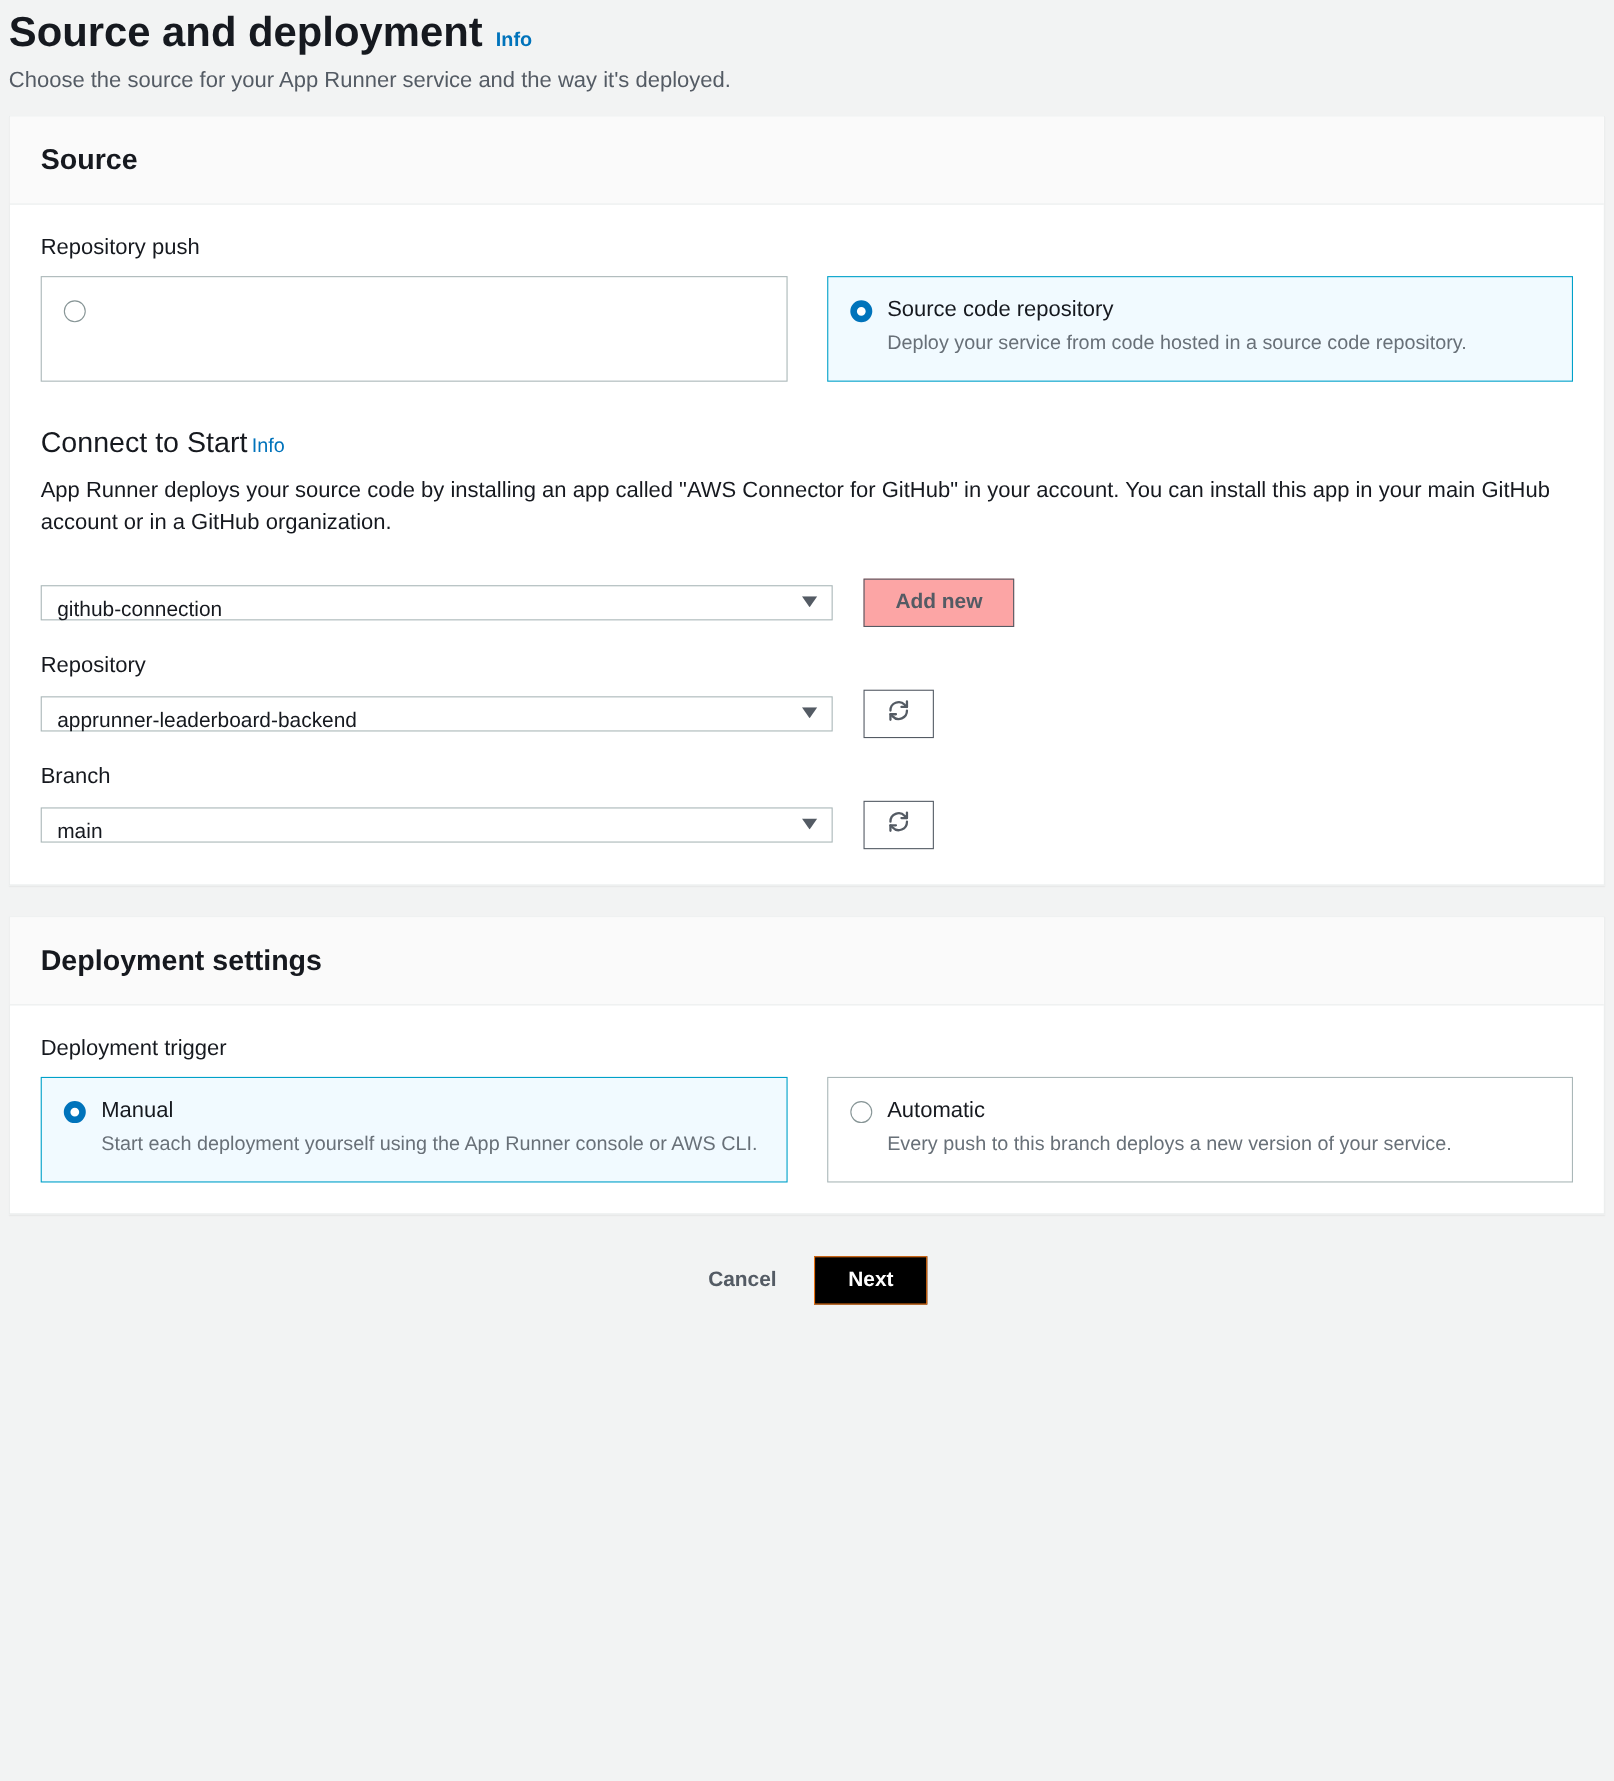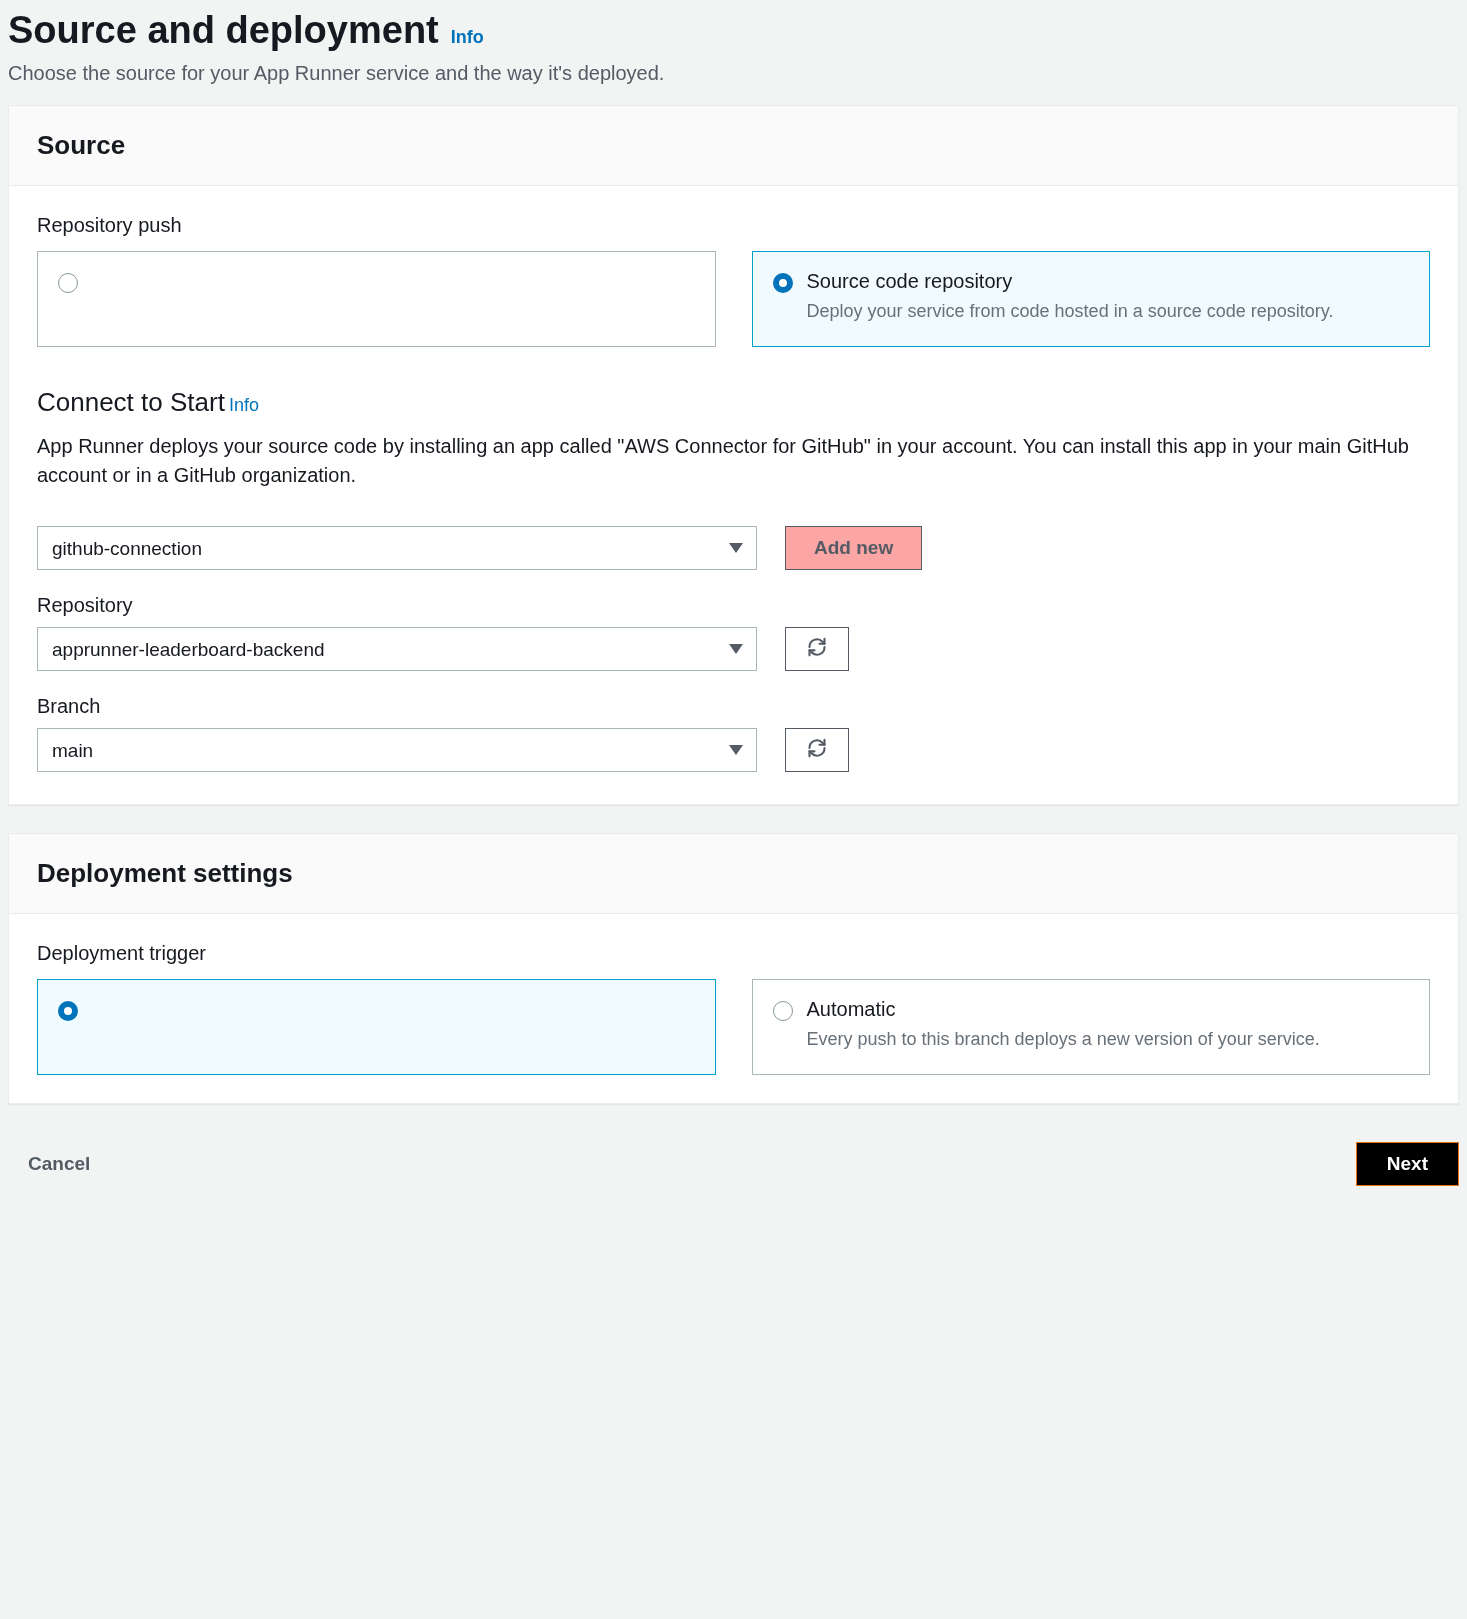--- a/index.html
+++ b/index.html
@@ -73,21 +73,21 @@
     flex: 1;
     position: relative;
     max-width: 720px;
   }
   .select {
     width: 100%;
     border: 1px solid #aab7b8;
     background: #fff;
     padding: 10px 44px 10px 14px;
     font-size: 19px;
-    height: 44px;
+    height: 32px;
     line-height: 24px;
     color: #16191f;
     cursor: pointer;
   }
   .select-caret {
     position: absolute;
     right: 14px;
     top: 50%;
     transform: translateY(-50%);
     pointer-events: none;
@@ -125,21 +125,21 @@
     background: transparent;
     border: none;
     color: #545b64;
     font-weight: 700;
     font-size: 19px;
     padding: 10px 20px;
     cursor: pointer;
   }
   .footer-actions {
     display: flex;
-    justify-content: space-between;
+    justify-content: center;
     gap: 14px;
     padding: 10px 0 4px 0;
   }
   .form-label { font-size: 20px; margin: 0 0 10px 0; }
 </style>
 </head>
 <body>
 
 <div class="page-header">
   <div class="page-title-row">
@@ -236,20 +236,24 @@
 
 <div class="panel">
   <div class="panel-header">
     <h2 class="panel-title">Deployment settings</h2>
   </div>
   <div class="panel-body">
     <p class="field-label">Deployment trigger</p>
     <div class="radio-row">
       <div class="radio-card selected">
         <span class="radio-circle"></span>
+        <div>
+          <p class="radio-title">Manual</p>
+          <p class="radio-desc">Start each deployment yourself using the App Runner console or AWS CLI.</p>
+        </div>
       </div>
       <div class="radio-card">
         <span class="radio-circle"></span>
         <div>
           <p class="radio-title">Automatic</p>
           <p class="radio-desc">Every push to this branch deploys a new version of your service.</p>
         </div>
       </div>
     </div>
   </div>

